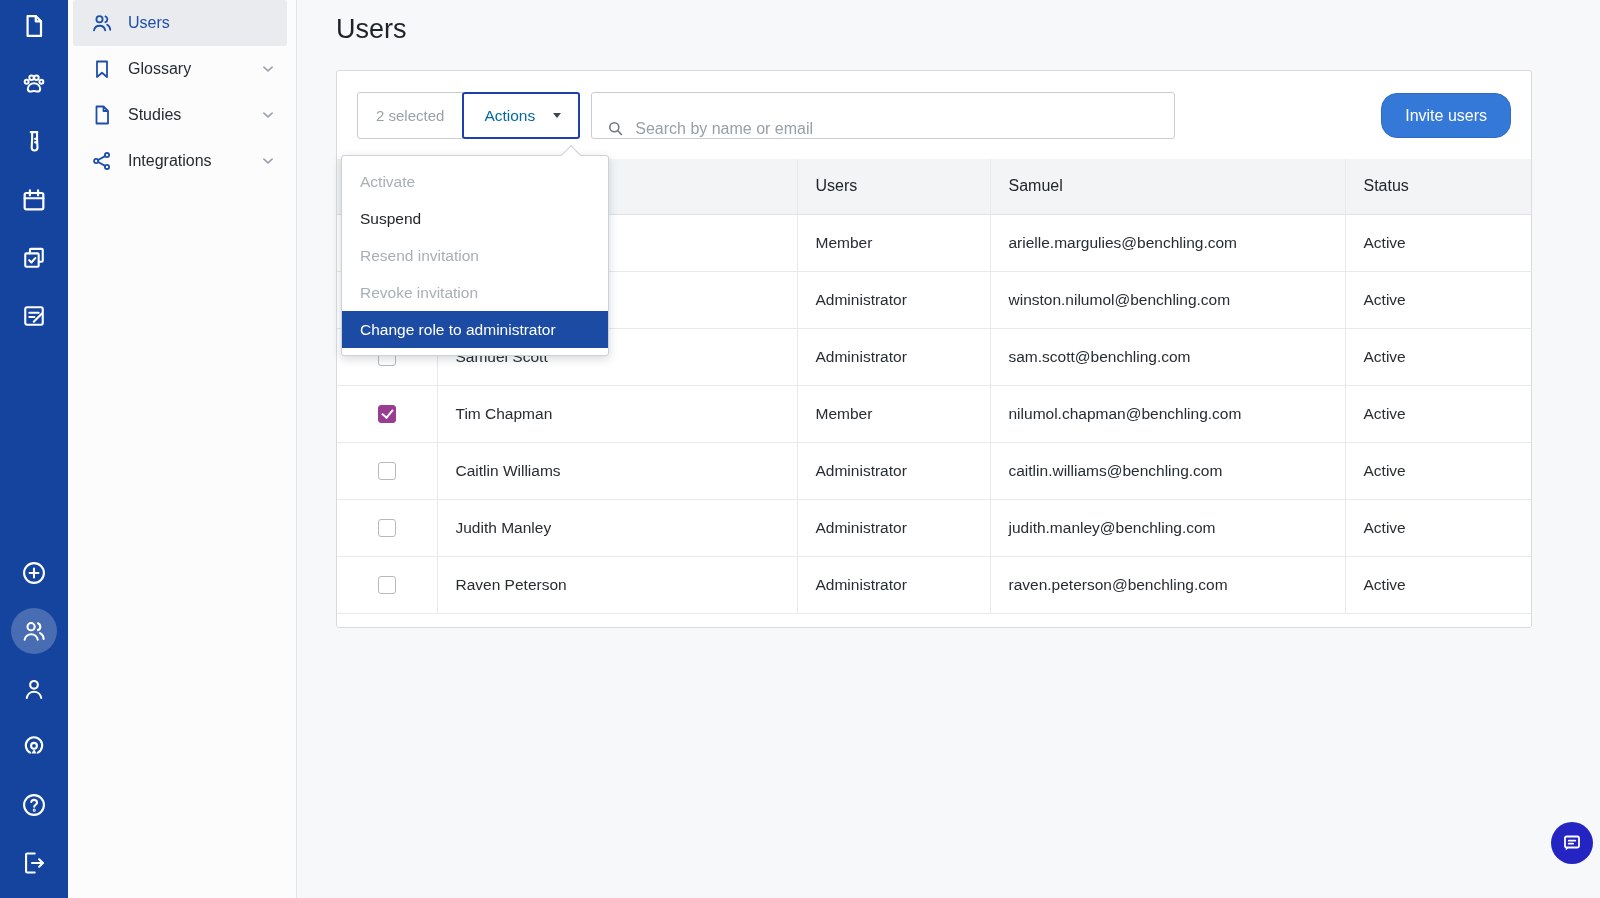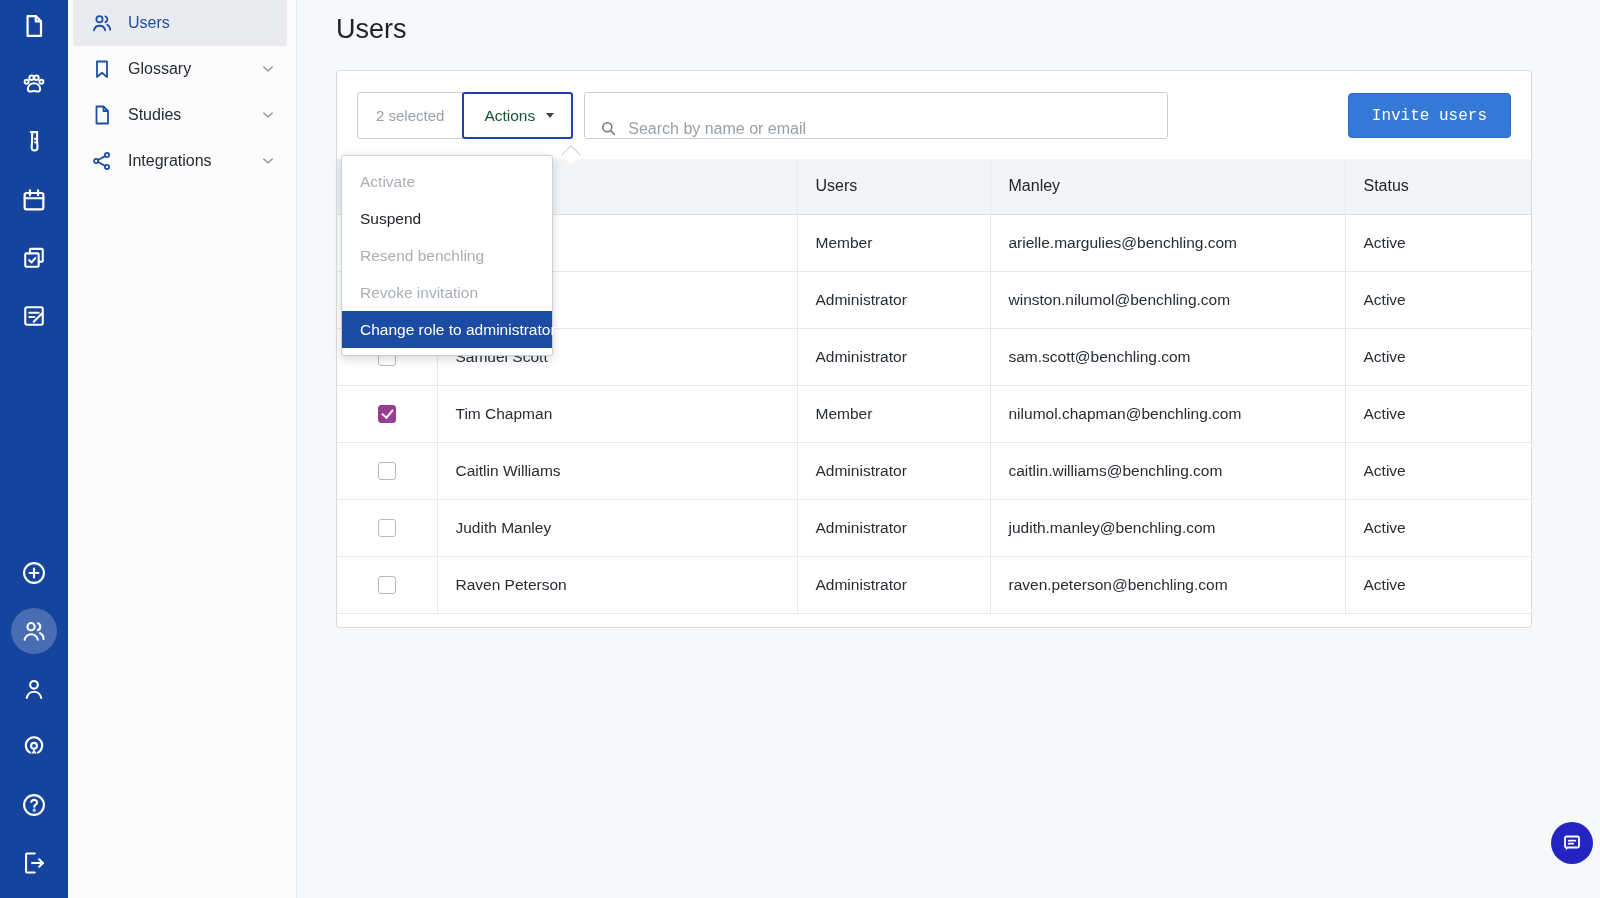--- a/index.html
+++ b/index.html
@@ -34,34 +34,34 @@
   .main { position:absolute; left:297px; top:0; width:1303px; height:898px; }
   .page-title { margin:14px 0 0 39px; font-size:27px; font-weight:500; color:#1d2329; }
 
   .card { position:absolute; left:39px; top:70px; width:1196px; background:#fff;
           border:1px solid #d9dcdf; border-radius:3px; }
 
   .toolbar { display:flex; align-items:center; margin:21px 20px 20px; }
   .selected-box { height:47px; border:1px solid #c9cdd2; border-radius:3px 0 0 3px; background:#fff;
                   display:flex; align-items:center; padding:0 18px; color:#9aa1a8; font-size:15px; }
   .actions-btn { height:47px; border:2px solid #1e40af; border-radius:3px; background:#fff; margin-left:-1px;
-                 display:flex; align-items:center; gap:11px; padding:0 17px 0 20px; font-size:15.5px;
-                 color:#14532d; cursor:pointer; }
+                 display:flex; align-items:center; gap:18px; padding:0 17px 0 20px; font-size:15.5px;
+                 color:#0369a1; cursor:pointer; }
   .caret-down { width:0; height:0; border-left:4.5px solid transparent; border-right:4.5px solid transparent;
                 border-top:5.5px solid #3f464c; }
   .search-box { height:47px; width:584px; margin-left:11px; border:1px solid #c9cdd2; border-radius:3px;
                 background:#fff; display:flex; align-items:flex-end; padding:0 14px; gap:10px; }
   .search-box .mag { width:19px; height:19px; color:#70777e; flex:none; }
   .search-box .mag svg { width:19px; height:19px; }
   .search-box input { flex:1; border:none; outline:none; background:transparent; font-size:16px; color:#2a3036;
                       font-family:"Liberation Sans","DejaVu Sans",sans-serif; }
   .search-box input::placeholder { color:#98a0a7; }
   .invite-btn { margin-left:auto; height:45px; padding:0 23px; background:#3478d8; border:1px solid #2c6cc7;
-                border-radius:4px; color:#fff; font-size:16px; cursor:pointer;
-                font-family:Liberation Mono, monospace; }
+                border-radius:16px; color:#fff; font-size:16px; cursor:pointer;
+                font-family:Liberation Sans, sans-serif; }
 
   
   table.users { width:100%; border-collapse:collapse; table-layout:fixed; }
   col.c-check { width:100px; } col.c-name { width:360px; } col.c-role { width:193px; }
   col.c-email { width:355px; } col.c-status { width:auto; }
   table.users th { height:55px; background:#f2f4f6; text-align:left; font-size:16px; font-weight:500;
                    color:#20262b; padding:0 0 0 18px; border-bottom:1px solid #dfe2e5;
                    border-left:1px solid #e7e9eb; }
   table.users th:first-child { border-left:none; }
   table.users td { height:57px; font-size:15.5px; color:#272d33; padding:0 0 0 18px;
@@ -70,21 +70,21 @@
   table.users tbody tr:first-child td { border-top:none; }
   .table-footer { height:14px; background:#fff; border-top:1px solid #e7e9eb; border-radius:0 0 3px 3px; }
 
   .checkbox { display:inline-block; width:18px; height:18px; border:1.5px solid #b4bac1; border-radius:3px;
               background:#fff; position:relative; vertical-align:middle; cursor:pointer; }
   .checkbox.checked { background:#993d92; border-color:#993d92; }
   .checkbox.checked::after { content:''; position:absolute; left:5px; top:1.5px; width:5px; height:9px;
               border:solid #fff; border-width:0 2.5px 2.5px 0; transform:rotate(40deg); }
 
   
-  .dropdown { position:absolute; left:341px; top:155px; width:212px; background:#fff;
+  .dropdown { position:absolute; left:341px; top:155px; width:268px; background:#fff;
               border:1px solid #ccd1d6; border-radius:3px; box-shadow:0 3px 10px rgba(30,40,50,.18);
               padding:7px 0; z-index:60; }
   .dropdown .notch { position:absolute; top:-8px; left:222px; width:14px; height:14px; background:#fff;
               border-left:1px solid #ccd1d6; border-top:1px solid #ccd1d6; transform:rotate(45deg); }
   .menu-item { height:37px; line-height:37px; padding-left:18px; font-size:15.5px; color:#212529;
                cursor:pointer; white-space:nowrap; }
   .menu-item.disabled { color:#a9afb6; cursor:default; }
   .menu-item.highlighted { background:#1b4ba3; color:#fff; }
 
   
@@ -277,21 +277,21 @@
             <col class="c-name">
             <col class="c-role">
             <col class="c-email">
             <col class="c-status">
           </colgroup>
         <thead>
           <tr>
             <th></th>
             <th></th>
             <th>Users</th>
-            <th>Manley</th>
+            <th>Samuel</th>
             <th>Status</th>
           </tr>
         </thead>
         <tbody>
           <tr>
             <td><span class="checkbox"></span></td>
             <td></td>
             <td>Member</td>
             <td>arielle.margulies@benchling.com</td>
             <td>Active</td>
@@ -341,21 +341,21 @@
         </tbody>
       </table>
       <div class="table-footer"></div>
     </section>
   </main>
 
   <div class="dropdown">
     <div class="notch"></div>
     <div class="menu-item disabled">Activate</div>
     <div class="menu-item">Suspend</div>
-    <div class="menu-item disabled">Resend benchling</div>
+    <div class="menu-item disabled">Resend invitation</div>
     <div class="menu-item disabled">Revoke invitation</div>
     <div class="menu-item highlighted">Change role to administrator</div>
   </div>
 
   <div class="chat-fab">
     <span>
       <svg viewBox="0 0 24 24" fill="none" stroke="currentColor" stroke-width="1.8" stroke-linejoin="round" stroke-linecap="round">
           <rect x="5" y="5.5" width="14" height="11" rx="1.5"></rect>
           <path d="M8.7 9.7h6.6M8.7 12.7h4.4"></path>
           <path d="M8.6 16.5l-2.8 3.1v-3.1z" fill="currentColor" stroke="none"></path>

